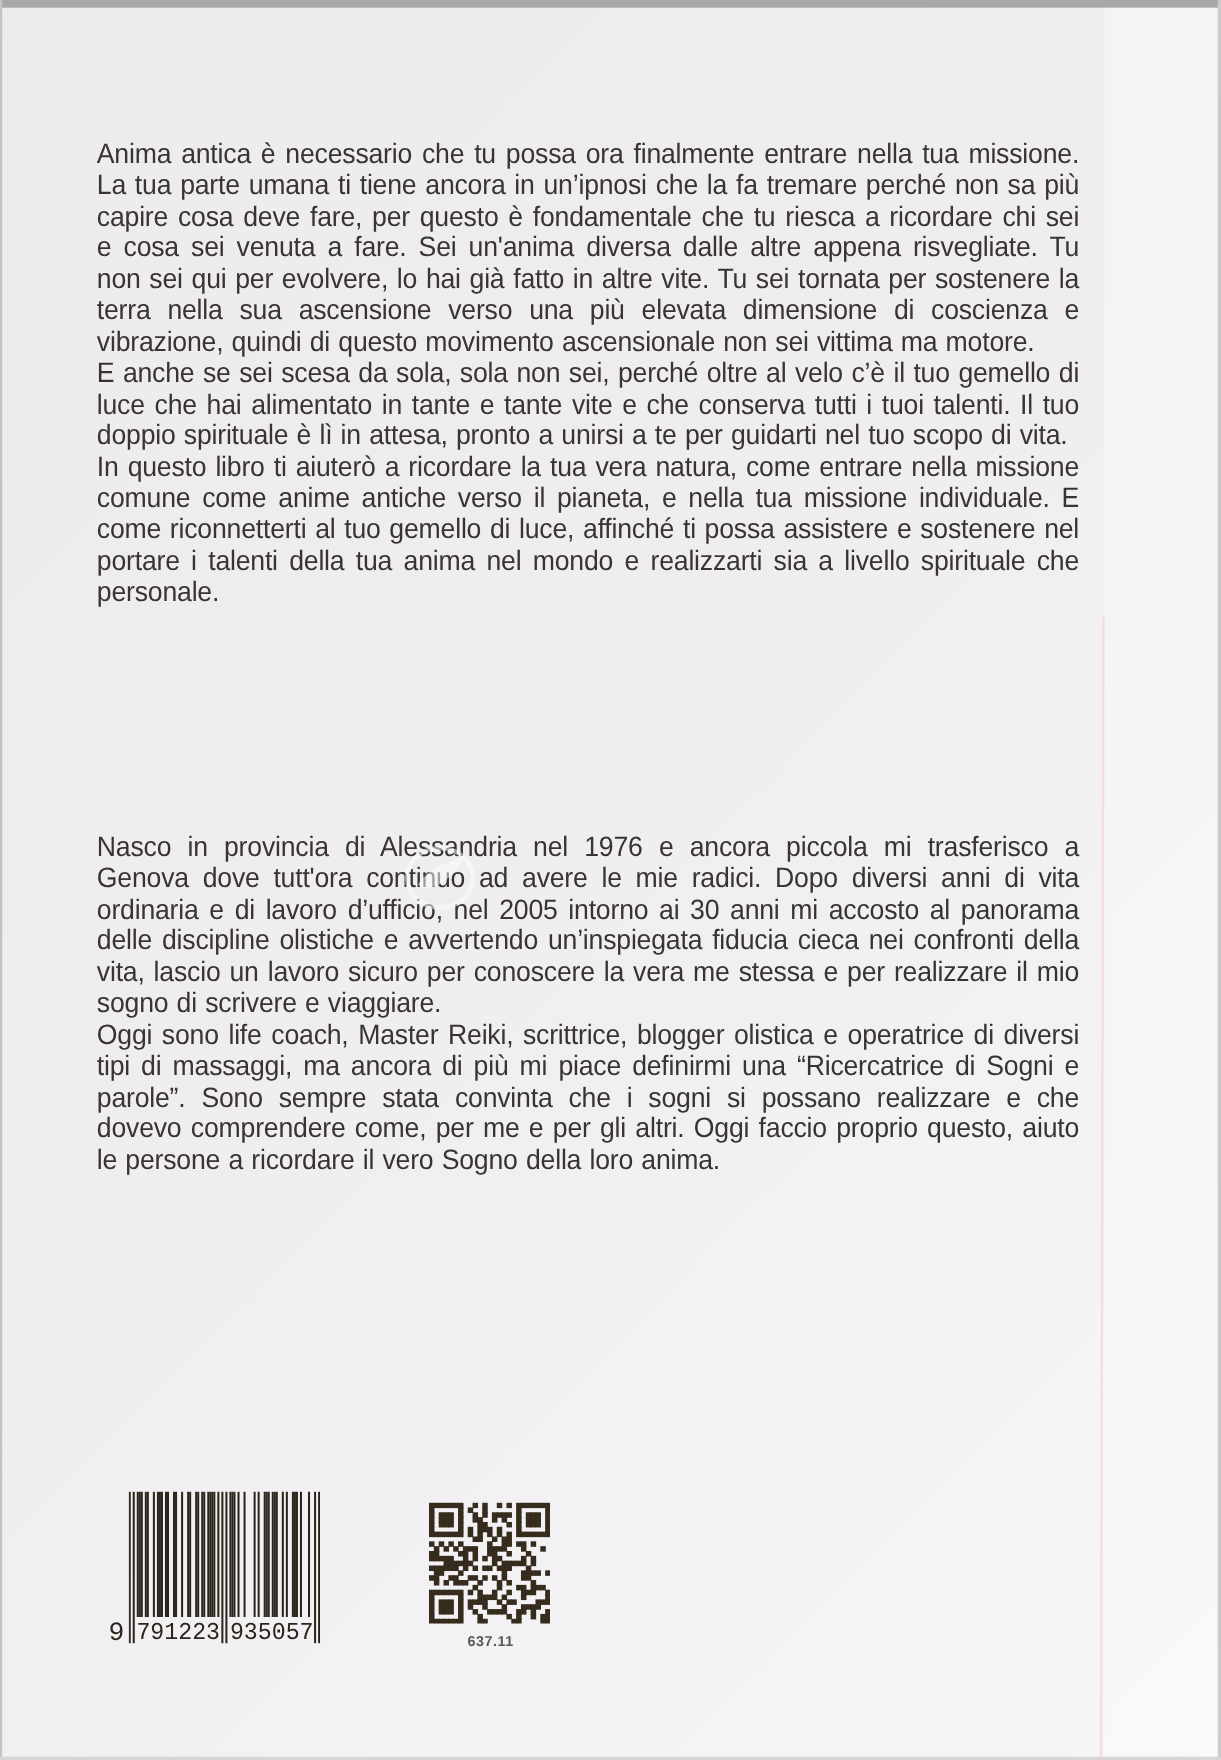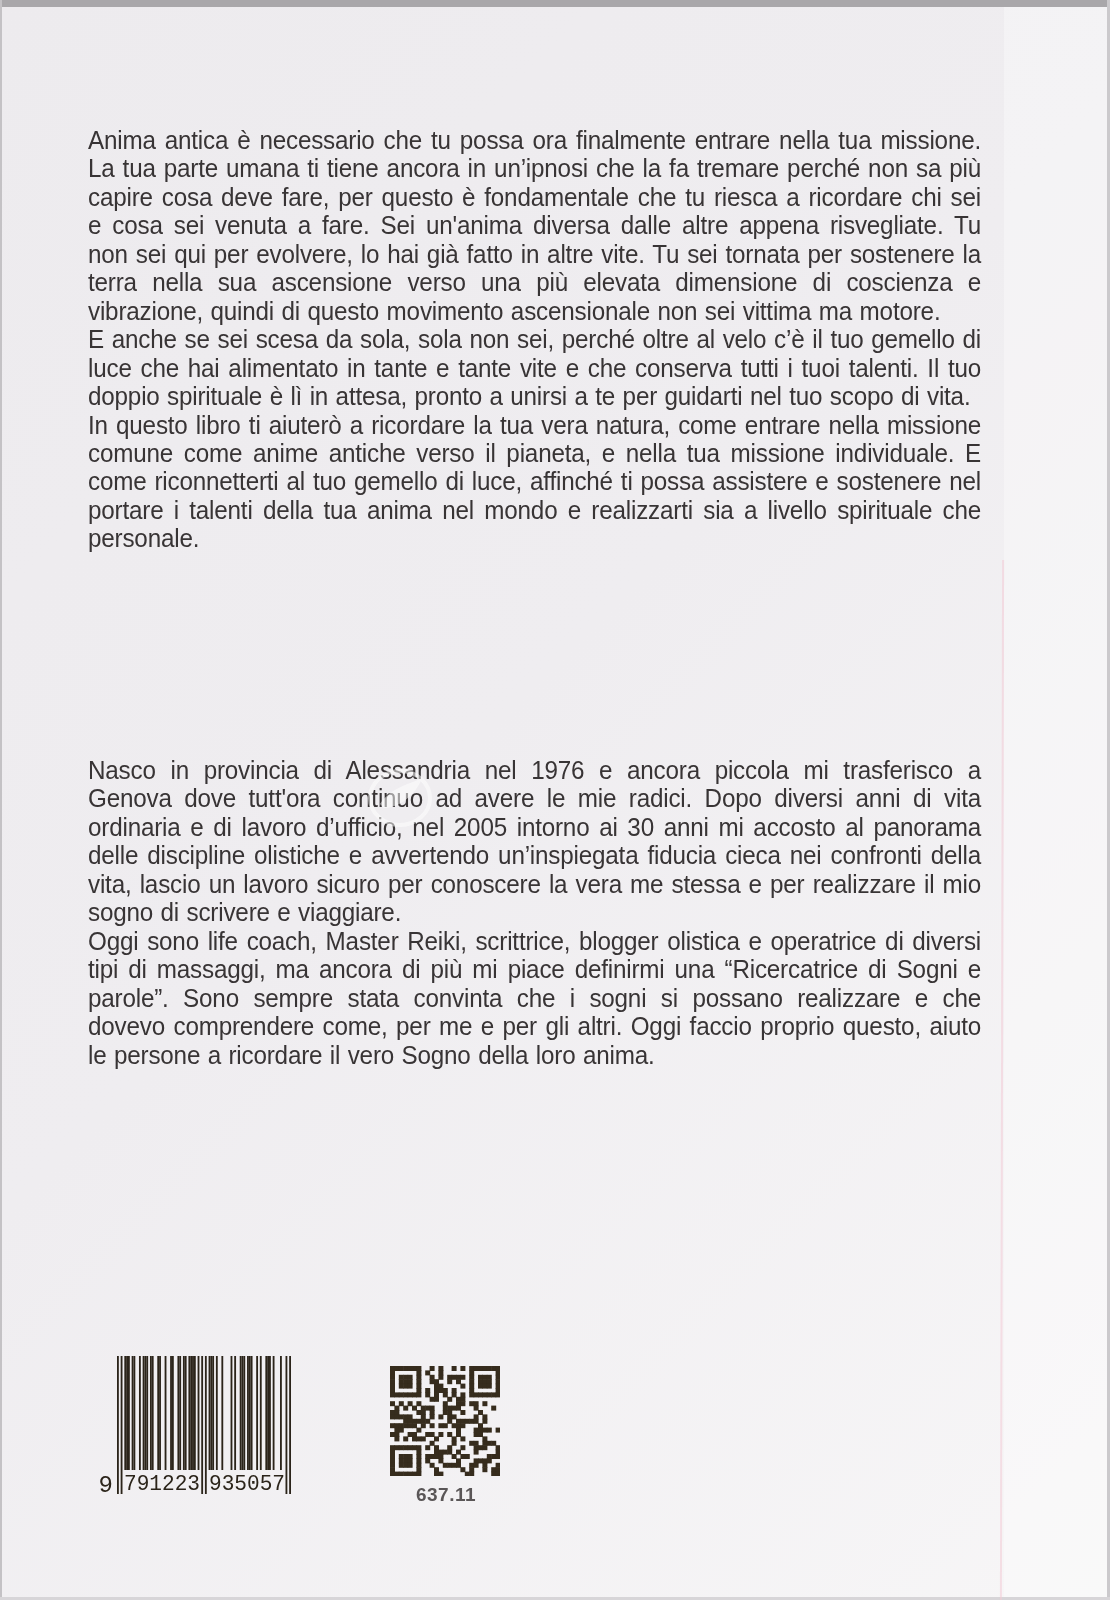--- a/index.html
+++ b/index.html
@@ -54,21 +54,21 @@
     font-family:"Liberation Mono",monospace;font-size:22px;letter-spacing:0;
     color:#2b241a;white-space:nowrap;transform:scaleX(0.96);transform-origin:left top;
   }
   .bc-g1{left:31px;width:76px;}
   .bc-g2{left:116px;width:76px;}
 
   
   .qr{position:absolute;left:390px;top:1366px;width:112px;text-align:center;}
   .qr svg{display:block;}
   .qr-label{
-    margin-top:8px;font-size:19px;font-weight:700;color:#5a5657;letter-spacing:0.5px;
+    margin-top:8px;font-size:13px;font-weight:700;color:#5a5657;letter-spacing:0.5px;
   }
 
   
   .pink-line{
     position:absolute;left:1001px;top:560px;width:2px;height:1040px;
     background:rgba(243,203,214,0.55);transform:rotate(0.12deg);pointer-events:none;
   }
   .right-light{
     position:absolute;left:1004px;top:7px;width:103px;height:1590px;
     background:rgba(255,255,255,0.32);pointer-events:none;

